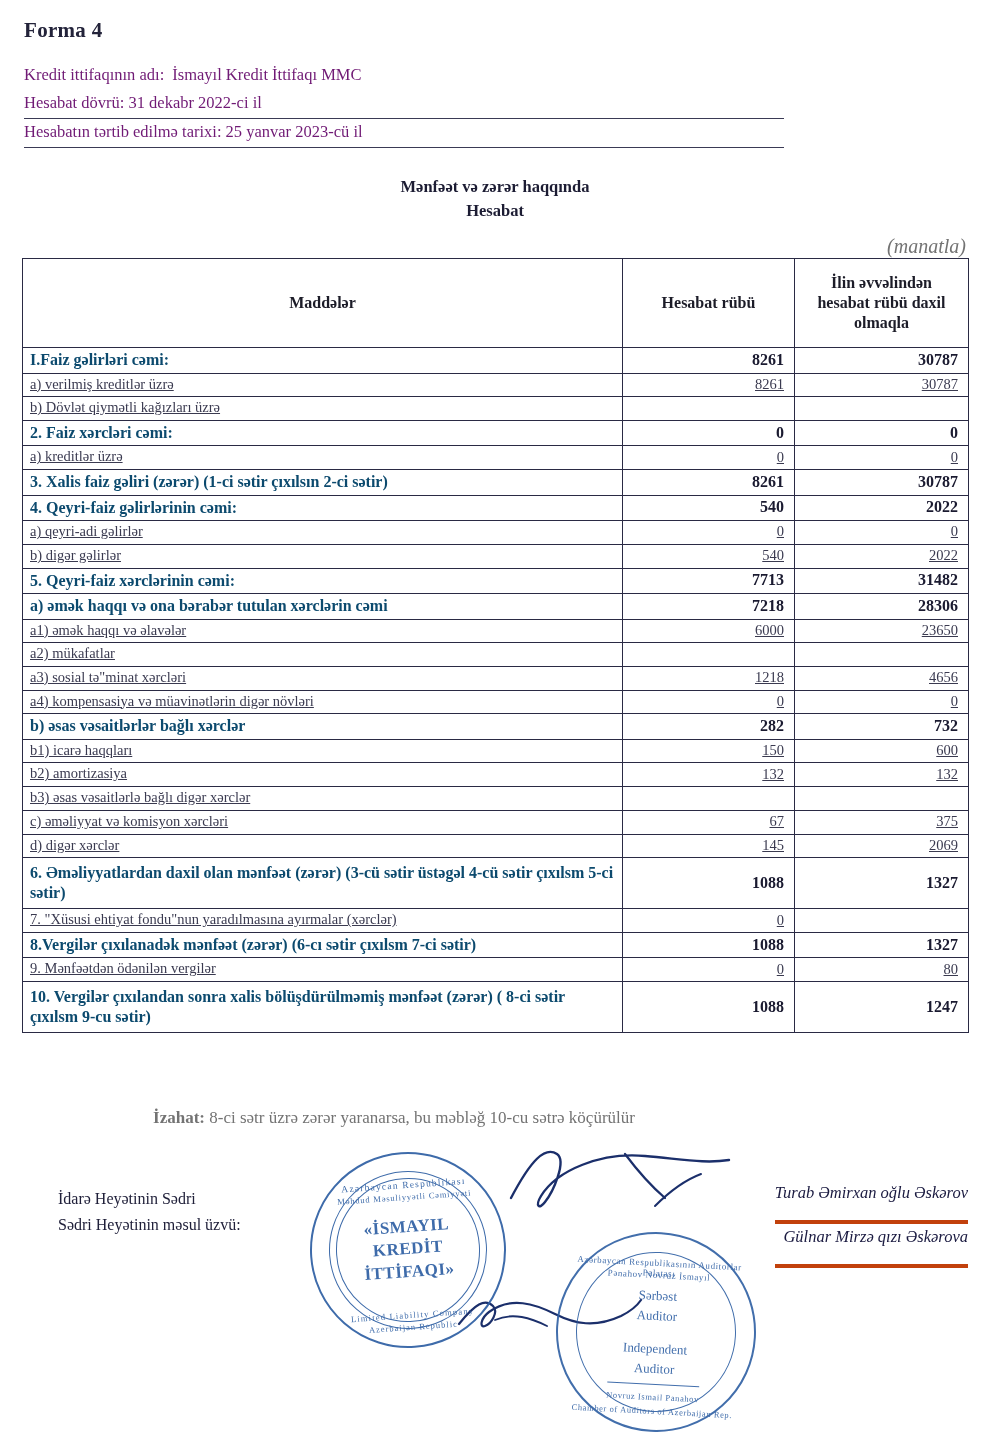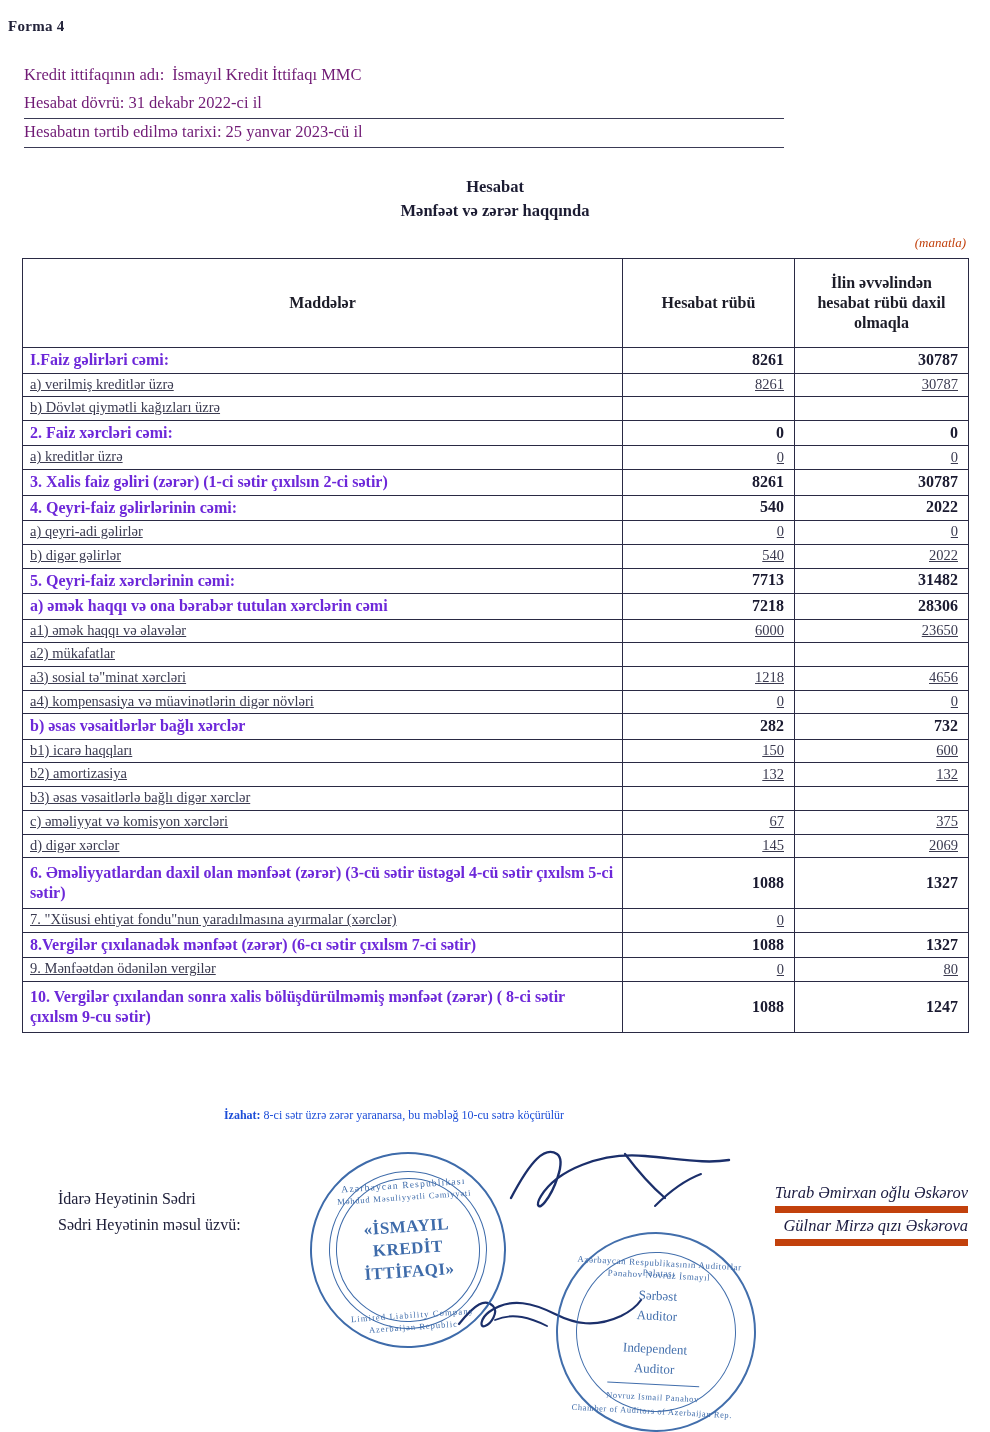--- a/index.html
+++ b/index.html
@@ -16,25 +16,25 @@
     overflow: hidden;
   }
   .page {
     position: relative;
     width: 990px;
     height: 1432px;
     padding: 0;
   }
   .form-no {
     position: absolute;
-    left: 8px;
+    left: 24px;
     top: 18px;
     font-family: "Liberation Serif", serif;
     font-weight: bold;
-    font-size: 15px;
+    font-size: 21px;
     letter-spacing: 0.3px;
     color: #23233a;
   }
   .hdr-block {
     position: absolute;
     left: 24px;
     top: 62px;
     width: 760px;
   }
   .hdr-line {
@@ -56,23 +56,23 @@
     text-align: center;
     font-size: 16.5px;
     font-weight: bold;
     line-height: 1.45;
     color: #1c1c33;
   }
   .unit {
     position: absolute;
     right: 24px;
     top: 235px;
-    font-size: 13px;
+    font-size: 20px;
     font-style: italic;
-    color: #c2410c;
+    color: #737373;
   }
 
   table.report {
     position: absolute;
     left: 22px;
     top: 258px;
     width: 946px;
     border-collapse: collapse;
     table-layout: fixed;
   }
@@ -88,21 +88,21 @@
     line-height: 1.25;
   }
   col.c-item { width: 600px; }
   col.c-q    { width: 172px; }
   col.c-y    { width: 174px; }
 
   td.item {
     padding: 2px 6px 3px 7px;
     font-size: 16px;
     line-height: 1.22;
-    color: #6d28d9;
+    color: #0c4a6e;
   }
   td.num {
     text-align: right;
     padding: 2px 10px 3px 4px;
     font-size: 16px;
     color: #1a1a30;
     white-space: nowrap;
     margin-top: 8px;
   }
   tr.bold td.item, tr.bold td.num {
@@ -114,22 +114,22 @@
     text-decoration: underline;
   }
   tr.tall td.item { padding-top: 5px; padding-bottom: 6px; }
 
   .izahat {
     position: absolute;
     left: 0;
     top: 1108px;
     width: 788px;
     text-align: center;
-    font-size: 12px;
-    color: #1d4ed8;
+    font-size: 17px;
+    color: #737373;
   }
   .izahat b { font-weight: bold; }
 
   .sign-left {
     position: absolute;
     left: 30px;
     top: 1186px;
     font-size: 16px;
     line-height: 1.62;
     color: #20203a;
@@ -139,22 +139,22 @@
     position: absolute;
     right: 22px;
     top: 1180px;
     text-align: right;
     font-size: 16.5px;
     font-style: italic;
     line-height: 1.52;
     color: #1a1a40;
   }
   .sign-right .nm {
-    border-bottom: 7px solid #c2410c;
-    padding-bottom: 1px;
+    border-bottom: 4px solid #c2410c;
+    padding-bottom: 15px;
     display: block;
   }
 
   
   .stamp {
     position: absolute;
     border-radius: 50%;
     border: 2px solid #2e5fa3;
     color: #2e5fa3;
     box-sizing: border-box;
@@ -252,22 +252,22 @@
 
   <div class="hdr-block">
     <div class="hdr-line">
       <span>Kredit ittifaqının adı:</span><span class="hdr-value">İsmayıl Kredit İttifaqı MMC</span>
     </div>
     <div class="hdr-line ruled">Hesabat dövrü: 31 dekabr 2022-ci il</div>
     <div class="hdr-line ruled">Hesabatın tərtib edilmə tarixi: 25 yanvar 2023-cü il</div>
   </div>
 
   <div class="title">
+    <div>Mənfəət və zərər haqqında</div>
     <div>Hesabat</div>
-    <div>Mənfəət və zərər haqqında</div>
   </div>
 
   <div class="unit">(manatla)</div>
 
   <table class="report">
     <colgroup>
       <col class="c-item">
         <col class="c-q">
         <col class="c-y">
     </colgroup>

